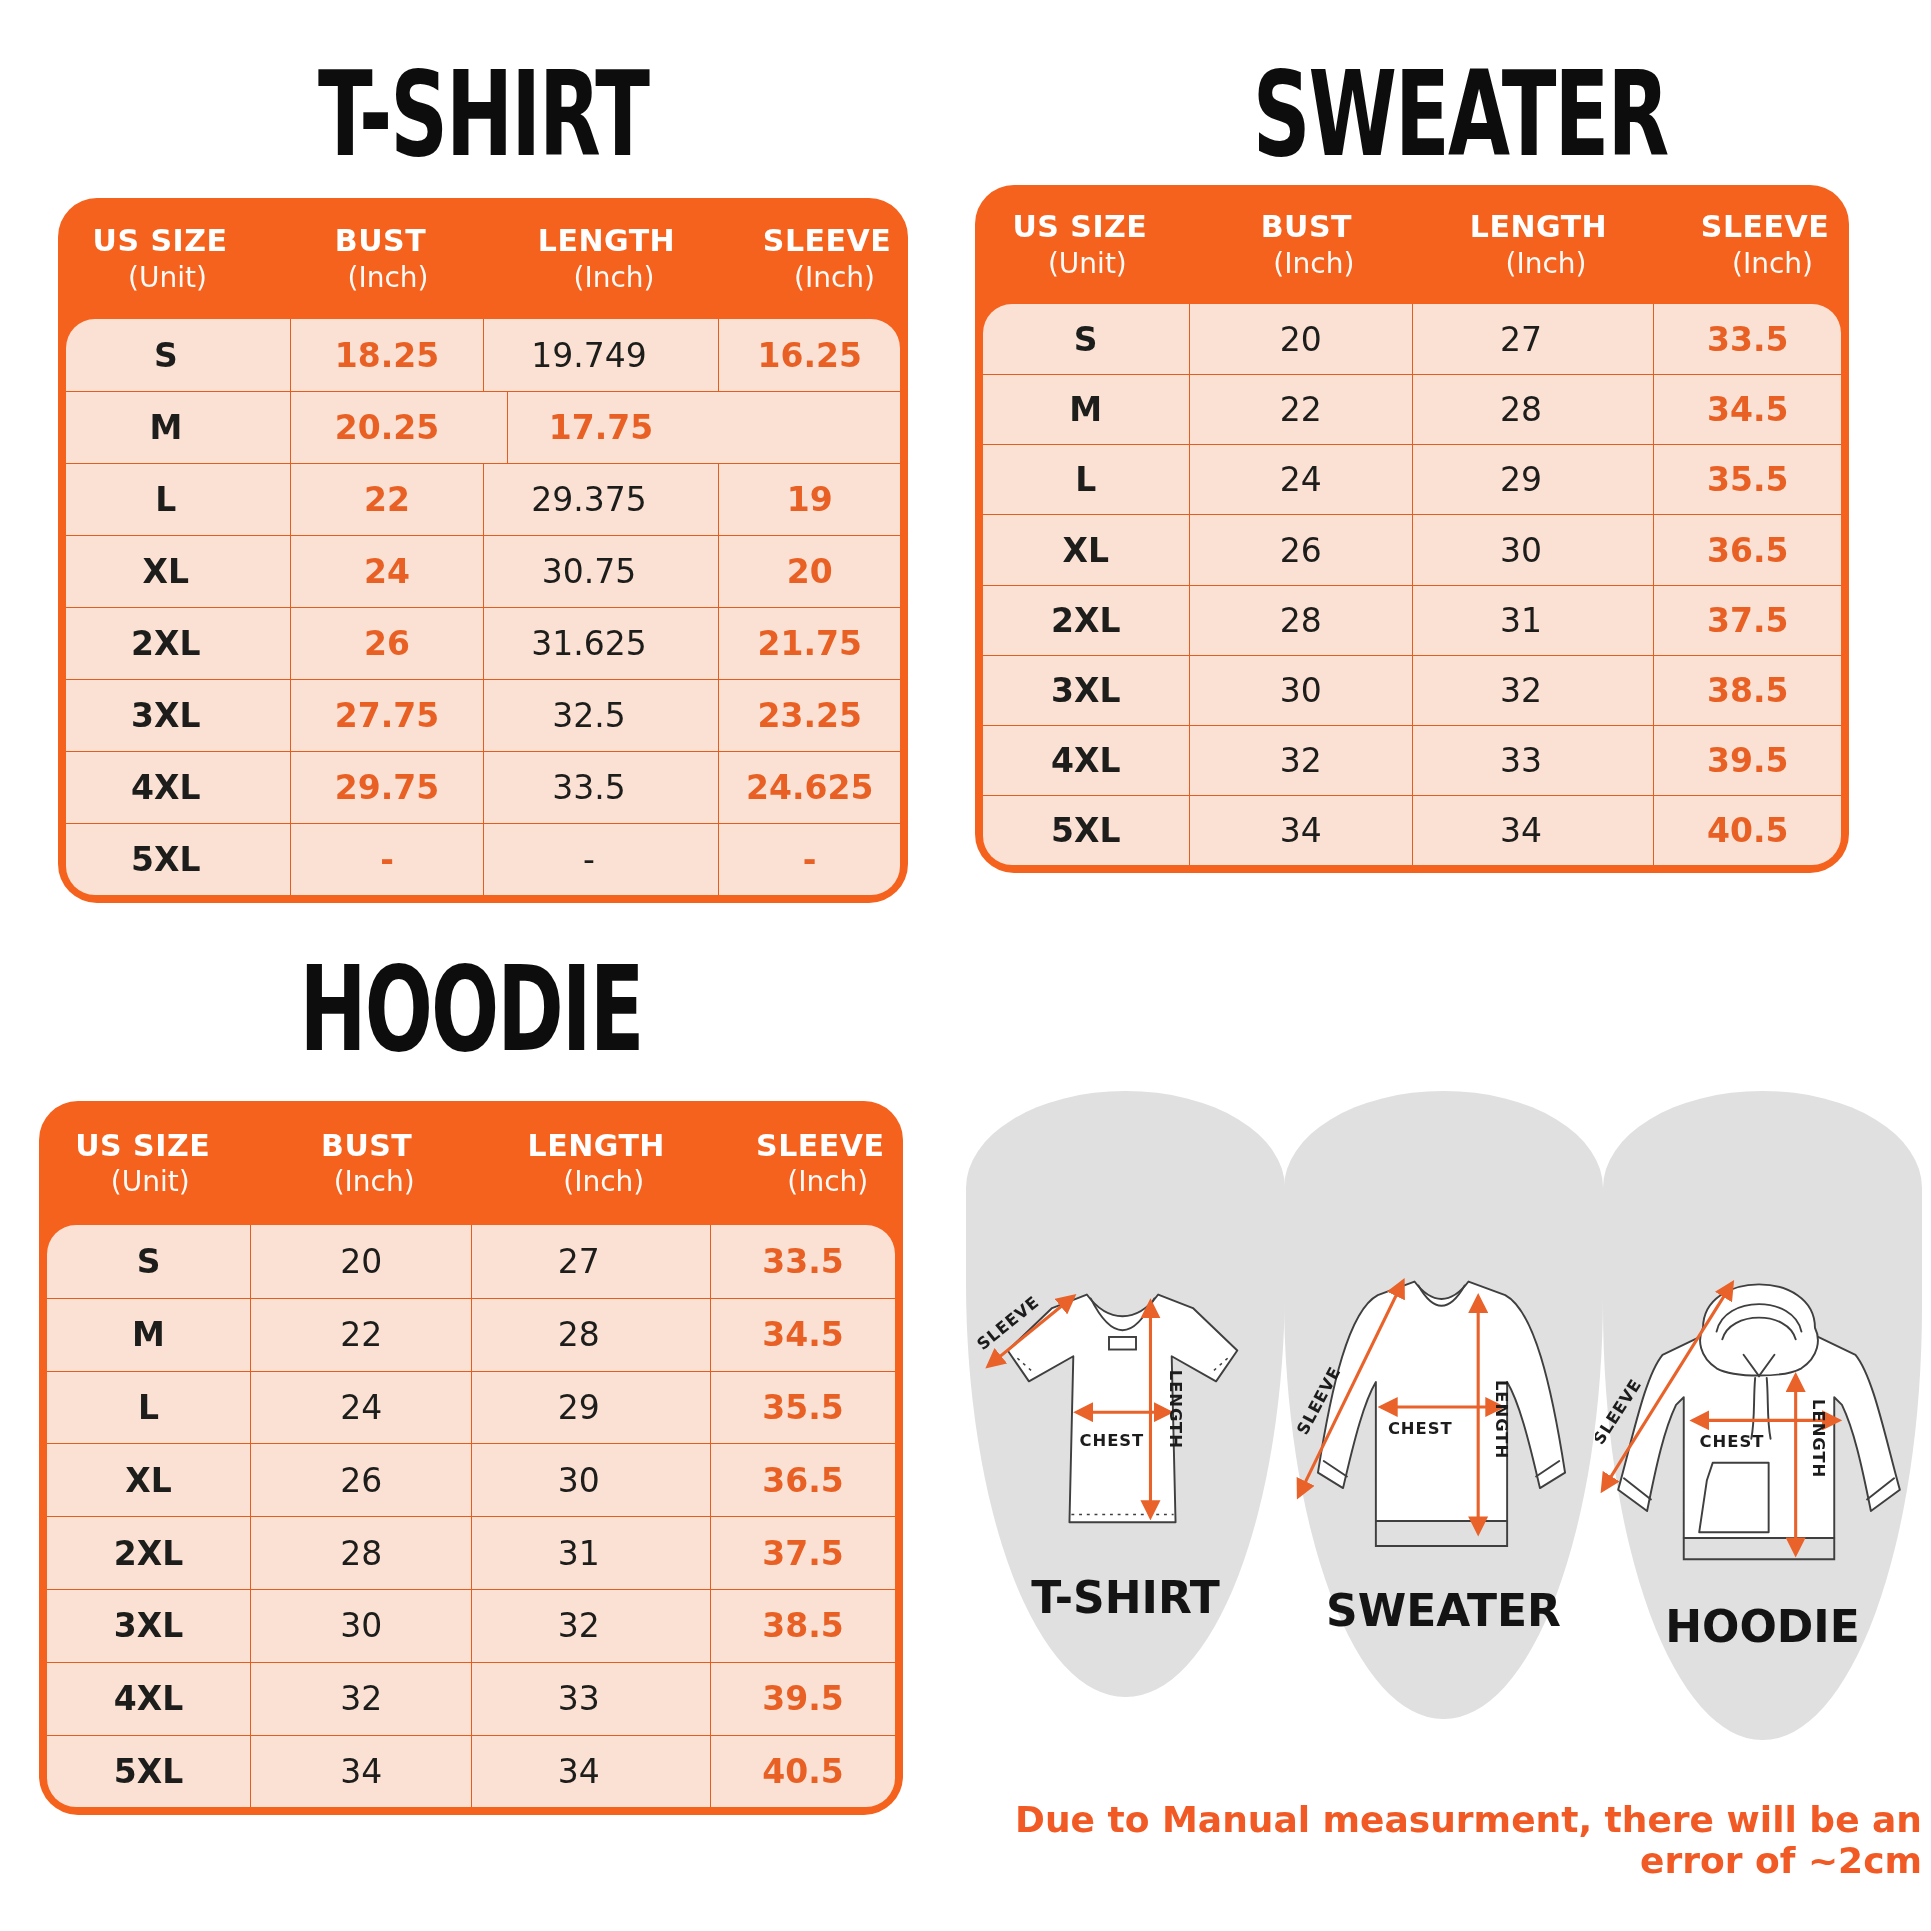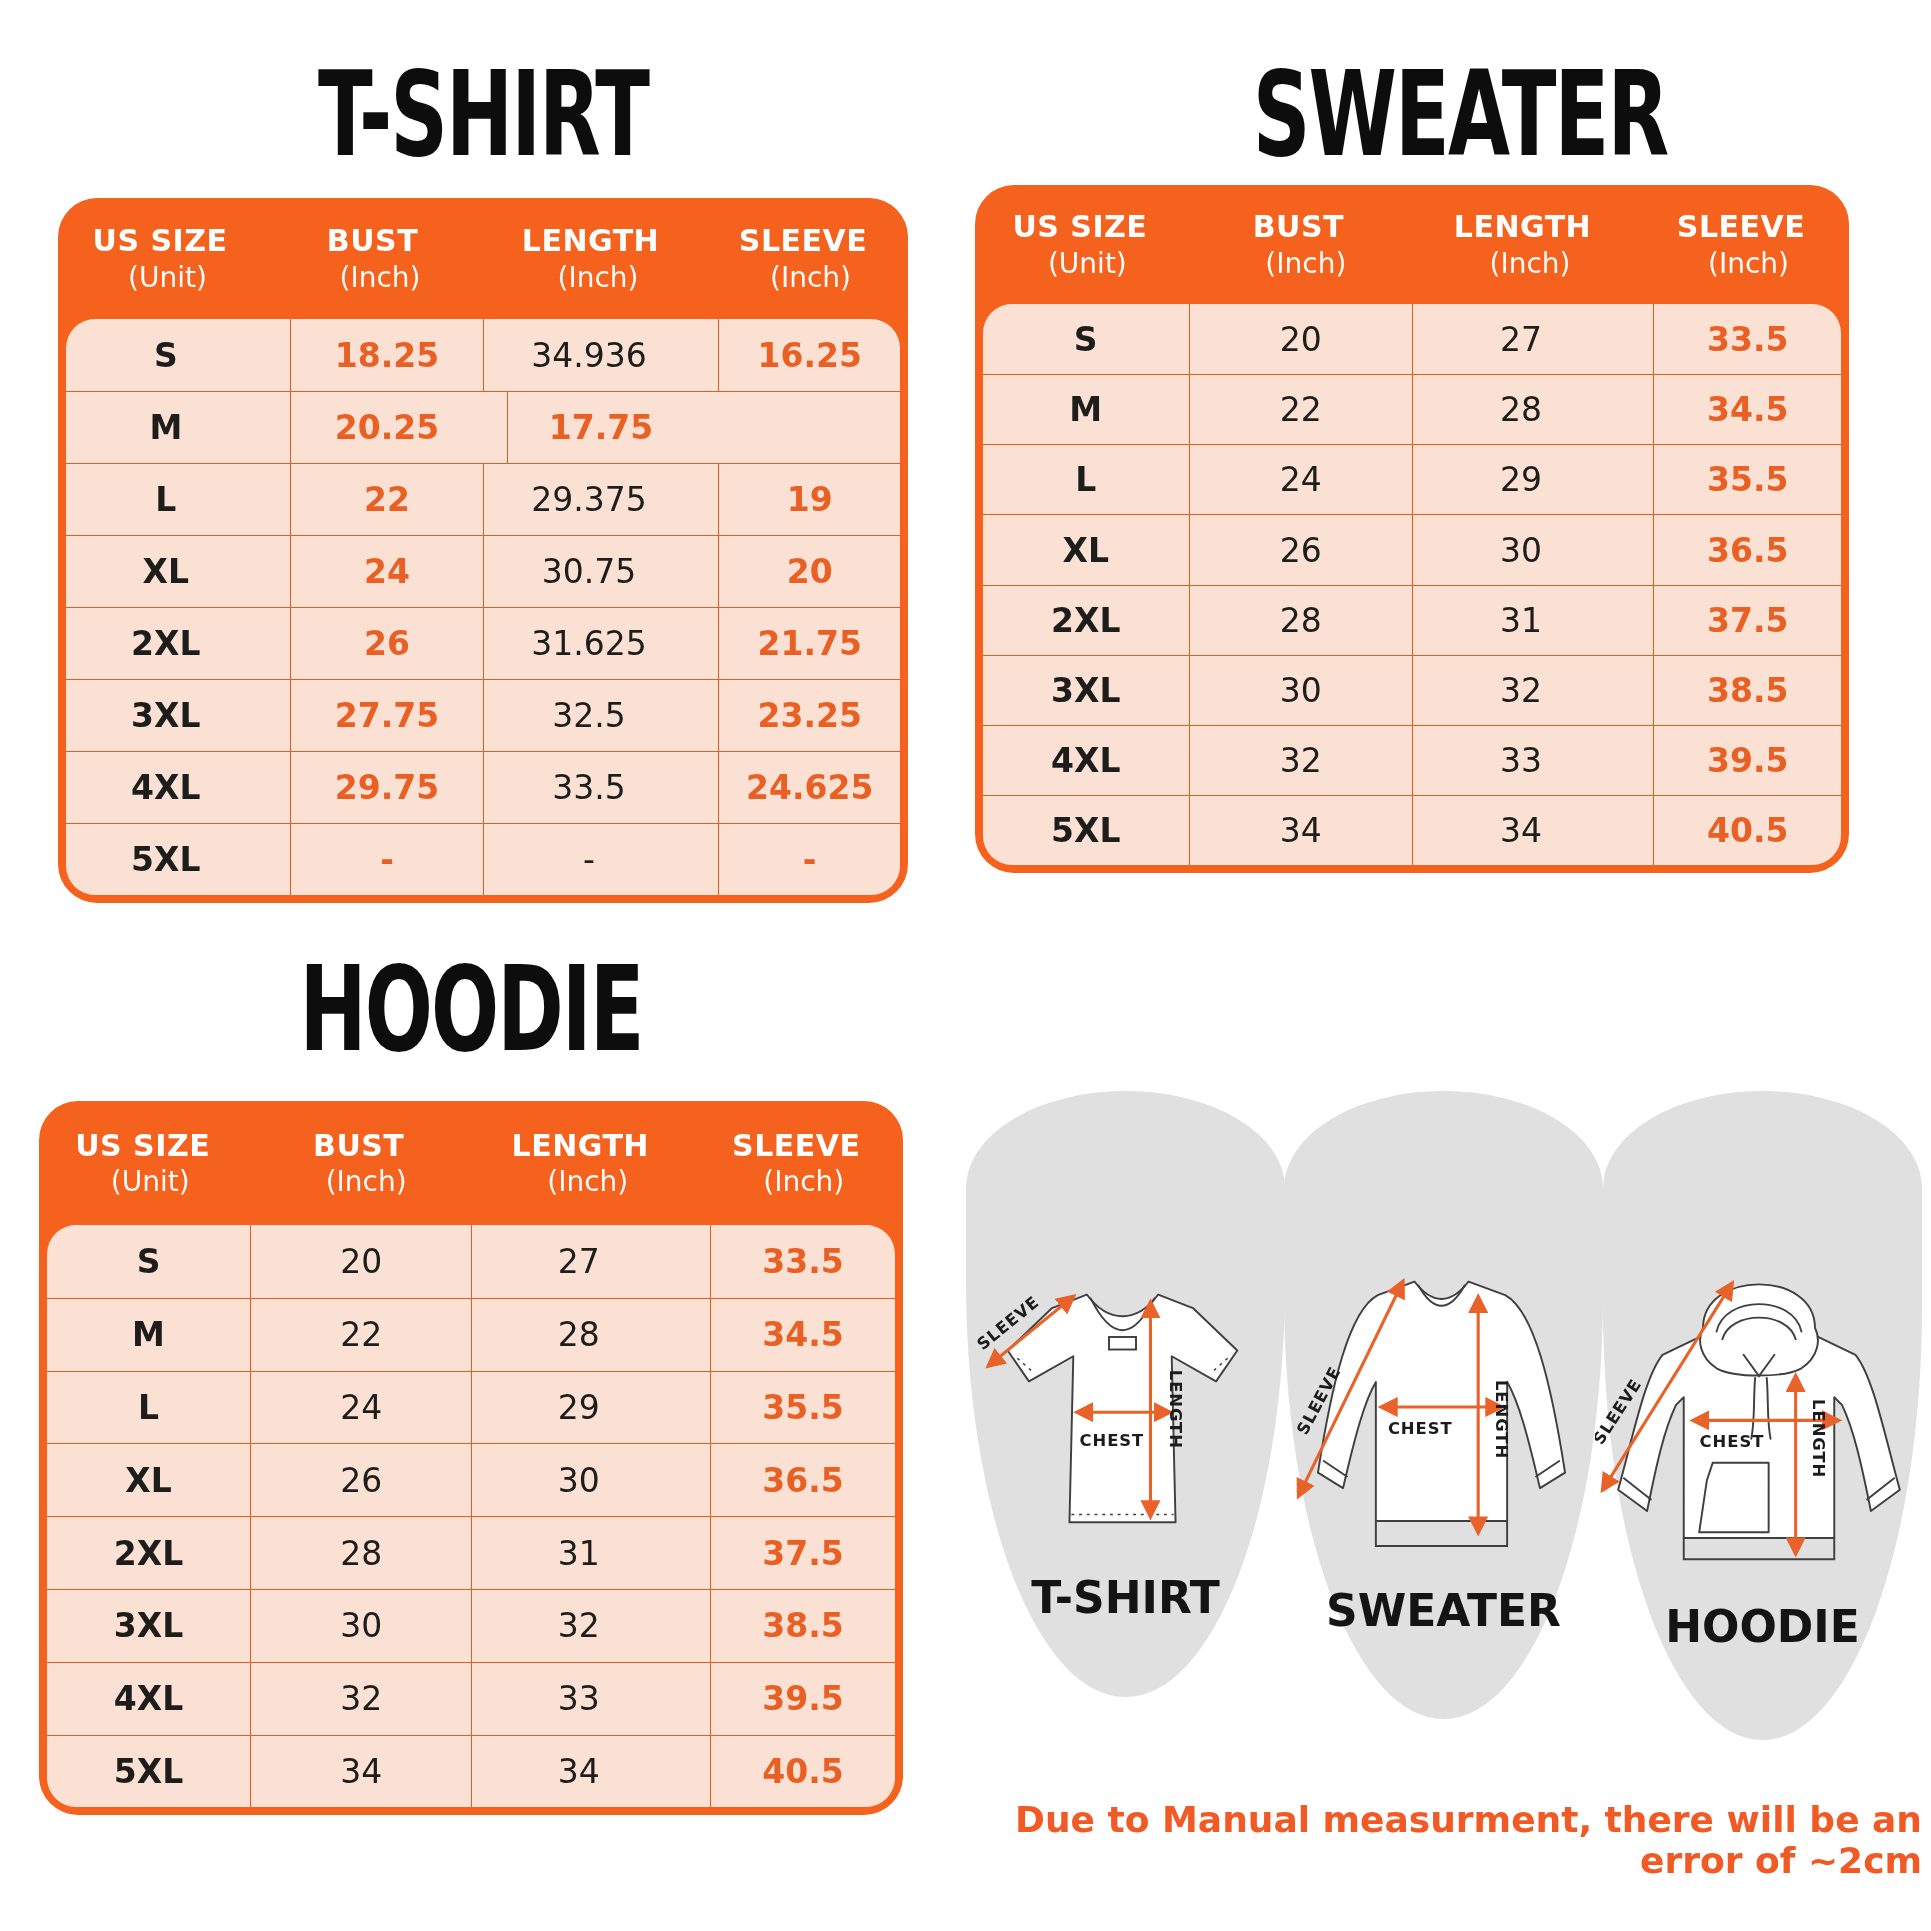--- a/index.html
+++ b/index.html
@@ -18,21 +18,21 @@
   #title-hoodie{left:39px;width:864px;top:948px;}
 
   
   .table-card{position:absolute;background:#F4621D;border-radius:39px;}
   #card-tshirt{left:58px;top:198px;width:850px;height:705px;}
   #card-sweater{left:975px;top:185px;width:874px;height:688px;}
   #card-hoodie{left:39px;top:1101px;width:864px;height:714px;}
 
   .t-head{
     display:grid;grid-template-columns:24% 26% 25.3% 24.7%;
-    align-items:center;text-align:center;color:#fff;
+    align-items:center;text-align:center;color:#fff;gap:8px;
   }
   #card-tshirt .t-head{height:121px;}
   #card-sweater .t-head{height:119px;}
   #card-hoodie .t-head{height:124px;}
   .h-cell .h1l{display:block;font-size:30px;font-weight:700;letter-spacing:0.5px;}
   .h-cell .h2l{display:block;font-size:28px;font-weight:400;margin-top:2.9px;opacity:.97;padding-left:15px;}
 
   .t-body{
     position:absolute;left:7.7px;right:7.7px;bottom:7.7px;
     background:#FBE1D4;border-radius:29px;overflow:hidden;
@@ -115,21 +115,21 @@
       </div>
       <div class="h-cell">
         <span class="h1l">SLEEVE</span>
         <span class="h2l">(Inch)</span>
       </div>
     </div>
   <div class="t-body">
       <div class="t-row">
         <div class="t-cell size">S</div>
         <div class="t-cell orange">18.25</div>
-        <div class="t-cell black">34.936</div>
+        <div class="t-cell black">19.749</div>
         <div class="t-cell orange">16.25</div>
       </div>
       <div class="t-row">
         <div class="t-cell size">M</div>
         <div class="t-cell orange">20.25</div>
         <div class="t-cell orange">17.75</div>
       </div>
       <div class="t-row">
         <div class="t-cell size">L</div>
         <div class="t-cell orange">22</div>

